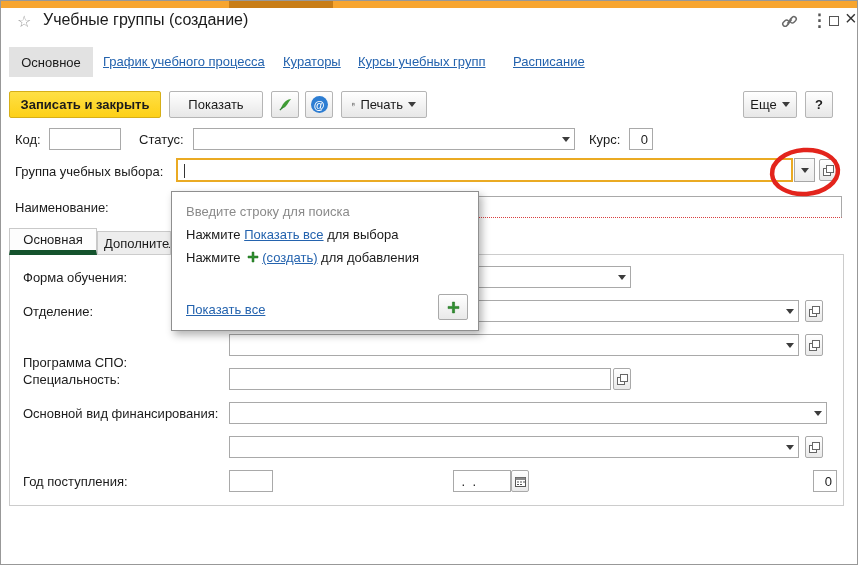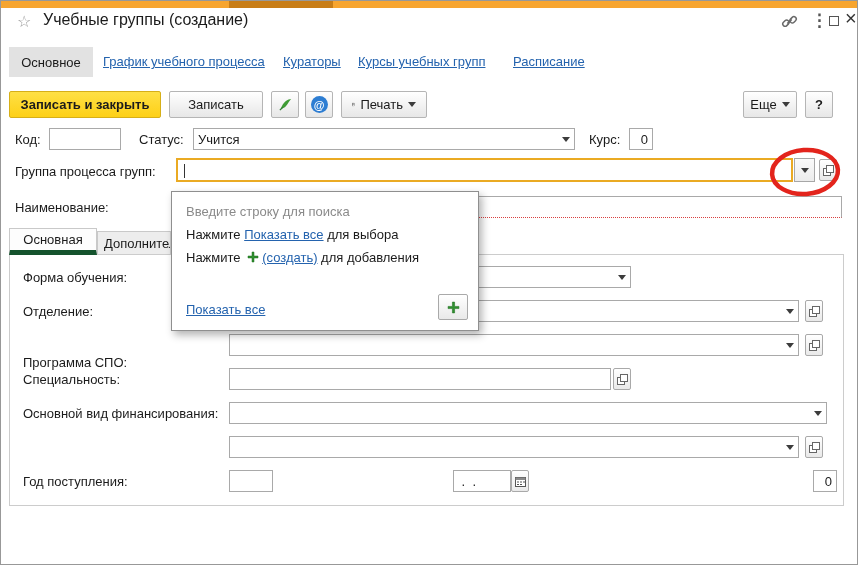--- a/index.html
+++ b/index.html
@@ -59,21 +59,21 @@
   </div>
   <span class="navlink" style="left:102px;top:53px">График учебного процесса</span>
   <span class="navlink" style="left:282px;top:53px">Кураторы</span>
   <span class="navlink" style="left:357px;top:53px">Курсы учебных групп</span>
   <span class="navlink" style="left:512px;top:53px">Расписание</span>
 
   <div class="btn btn-primary" style="left:8px;top:90px;width:152px">
     <span>Записать и закрыть</span>
   </div>
   <div class="btn" style="left:168px;top:90px;width:94px">
-    <span>Записать</span>
+    <span>Показать</span>
   </div>
   <div class="btn" style="left:270px;top:90px;width:28px;padding:0">
     <svg width="15" height="15" viewBox="0 0 16 16">
       <path d="M3 13 C5 5 11 2 14 2 C11 5 9 11 5 12 Z" fill="#3f9c35"></path>
       <path d="M2 14 L5 11" stroke="#2e7d32" stroke-width="1.4"></path>
     </svg>
   </div>
   <div class="btn" style="left:304px;top:90px;width:28px;padding:0">
     <span style="width:17px;height:17px;border-radius:50%;background:#2d7dd2;color:#fff;font-size:11px;font-weight:700;display:flex;align-items:center;justify-content:center">@</span>
   </div>
@@ -94,32 +94,31 @@
     <span>?</span>
   </div>
 
   <span class="lbl" style="left:14px;top:131px">Код:</span>
   <div class="inp" style="left:48px;top:127px;width:72px">
       <span class="val"></span>
     </div>
 
   <span class="lbl" style="left:138px;top:131px">Статус:</span>
   <div class="inp combo" style="left:192px;top:127px;width:382px">
-    <span class="val">Учится</span>
     <span class="dd">
         <span class="tri"></span>
       </span>
   </div>
 
   <span class="lbl" style="left:588px;top:131px">Курс:</span>
   <div class="inp right" style="left:628px;top:127px;width:24px">
       <span class="val">0</span>
     </div>
 
-  <span class="lbl" style="left:14px;top:163px">Группа процесса групп:</span>
+  <span class="lbl" style="left:14px;top:163px">Группа учебных выбора:</span>
   <div class="inp group-field" style="left:175px;top:157px;width:617px">
     <span class="caret"></span>
     <span class="val"></span>
   </div>
   <div class="abs" style="left:793px;top:157px;width:21px;height:24px;border:1px solid #a7a7a7;background:linear-gradient(#fafafa,#ececec);display:flex;align-items:center;justify-content:center">
     <span class="tri"></span>
   </div>
   <div class="choose" style="left:818px;top:158px">
     <svg width="11" height="11" viewBox="0 0 11 11">
       <rect x="0.5" y="3.5" width="7" height="7" fill="#fff" stroke="#666"></rect>

